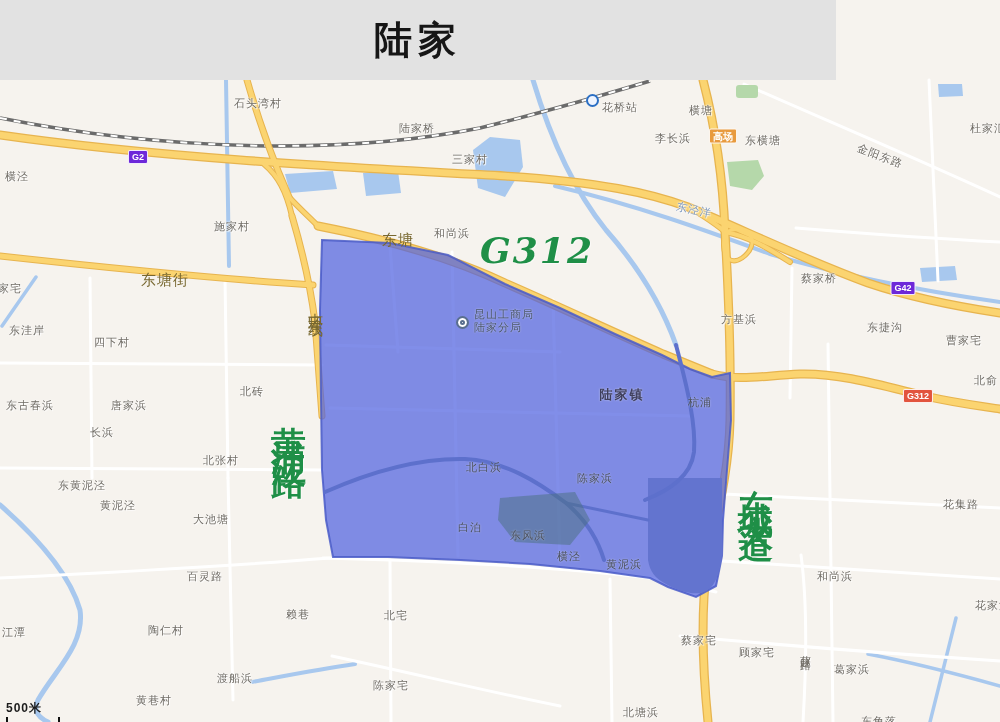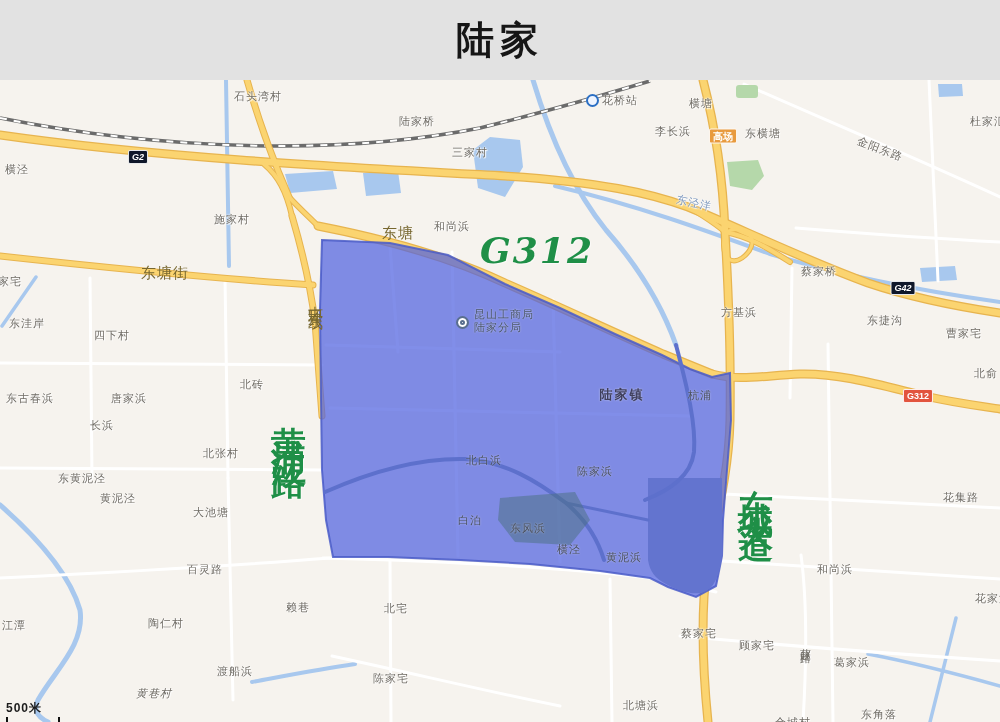--- a/index.html
+++ b/index.html
@@ -1,38 +1,38 @@
 <!DOCTYPE html>
 <html><head>
 <meta charset="utf-8">
 <style>
   html,body{margin:0;padding:0;background:#ccc;}
   .stage{position:relative;width:1000px;height:722px;overflow:hidden;margin:0 auto;
          font-family:"Liberation Sans","DejaVu Sans",sans-serif;background:#f6f3ee;}
-  .header{position:absolute;left:0;top:0;width:1000px;height:80px;background:#e2e2e2;z-index:6;
+  .header{position:absolute;left:0;top:0;width:836px;height:80px;background:#e2e2e2;z-index:6;
           display:flex;align-items:center;justify-content:center;}
   .title{font-size:38px;font-weight:600;color:#161616;letter-spacing:6px;}
   svg.base{position:absolute;left:0;top:0;z-index:1;}
-  #labels{position:absolute;left:0;top:0;width:1000px;height:549px;z-index:3;pointer-events:none;}
+  #labels{position:absolute;left:0;top:7px;width:1000px;height:549px;z-index:3;pointer-events:none;}
   .lbl{position:absolute;transform:translate(-50%,-50%);font-size:11px;color:#6f6b64;white-space:nowrap;
        letter-spacing:1px;text-shadow:0 0 2px #fff,0 0 2px #fff,1px 1px 1px #fff;}
   .lbl.w{color:#7b96bd;}
   .lbl.b{color:#494f5c;text-shadow:0 0 2px rgba(255,255,255,.55);}
   .lbl.y{color:#77672f;font-size:15px;text-shadow:none;}
   .lbl.v{writing-mode:vertical-lr;letter-spacing:3px;}
   .town{position:absolute;transform:translate(-50%,-50%);font-size:13px;font-weight:bold;color:#3f3f5c;
         letter-spacing:2px;text-shadow:0 0 2px rgba(255,255,255,.6);z-index:3;}
   .cal{position:absolute;transform:translate(-50%,-50%);z-index:3;color:#1f8f47;font-weight:bold;
        font-family:"DejaVu Serif","Liberation Serif",serif;text-shadow:1px 1px 0 rgba(255,255,255,.55);}
   .cal.vert{writing-mode:vertical-lr;letter-spacing:13px;font-size:35px;}
   .cal.horiz{font-size:40px;letter-spacing:11px;}
   .cal.gnum{font-size:36px;font-style:italic;letter-spacing:2px;}
   .badge{position:absolute;transform:translate(-50%,-50%);z-index:3;color:#fff;font-size:9px;font-weight:bold;
          padding:1px 3px;border-radius:2px;border:1px solid rgba(255,255,255,.9);line-height:10px;}
-  .badge.green{background:#0f172a;font-style:italic;}
+  .badge.green{background:#6d28d9;}
   .badge.red{background:#e2543e;}
   .badge.orange{background:#e89a3e;font-size:10px;line-height:11px;}
   .poi-group{position:absolute;left:456px;top:308px;z-index:3;display:flex;align-items:flex-start;}
   .poi-icon{width:9px;height:9px;border:2px solid #5a6f8f;border-radius:50%;background:#fff;margin:8px 5px 0 0;
             box-shadow:inset 0 0 0 2px #fff,inset 0 0 0 4px #5a6f8f;}
   .poi-text{font-size:11px;line-height:13px;color:#4a5668;letter-spacing:1px;
             text-shadow:0 0 2px rgba(255,255,255,.6);}
   .metro{position:absolute;left:586px;top:94px;width:9px;height:9px;border:2px solid #2b6fc4;border-radius:50%;
          background:#eef4ff;z-index:3;}
   .scale{position:absolute;left:6px;top:700px;z-index:4;color:#1c1c1c;font-size:12px;font-weight:bold;letter-spacing:1px;}
@@ -174,21 +174,21 @@
       <div class="lbl" style="left: 102px; top: 425px;">长浜</div>
       <div class="lbl" style="left: 221px; top: 453px;">北张村</div>
       <div class="lbl" style="left: 82px; top: 478px;">东黄泥泾</div>
       <div class="lbl" style="left: 118px; top: 498px;">黄泥泾</div>
       <div class="lbl" style="left: 211px; top: 512px;">大池塘</div>
       <div class="lbl" style="left: 205px; top: 569px;">百灵路</div>
       <div class="lbl" style="left: 14px; top: 625px;">江潭</div>
       <div class="lbl" style="left: 166px; top: 623px;">陶仁村</div>
       <div class="lbl" style="left: 298px; top: 607px;">赖巷</div>
       <div class="lbl" style="left: 235px; top: 671px;">渡船浜</div>
-      <div class="lbl" style="left: 154px; top: 693px; font-style: italic;">黄巷村</div>
+      <div class="lbl" style="left: 154px; top: 693px;">黄巷村</div>
       <div class="lbl" style="left: 396px; top: 608px;">北宅</div>
       <div class="lbl" style="left: 391px; top: 678px;">陈家宅</div>
       <div class="lbl" style="left: 641px; top: 705px;">北塘浜</div>
       <div class="lbl" style="left: 879px; top: 714px;">东角落</div>
       <div class="lbl" style="left: 793px; top: 722px;">合城村</div>
       <div class="lbl b" style="left: 470px; top: 520px;">白泊</div>
       <div class="lbl b" style="left: 528px; top: 528px;">东风浜</div>
       <div class="lbl b" style="left: 569px; top: 549px;">横泾</div>
       <div class="lbl b" style="left: 624px; top: 557px;">黄泥浜</div>
       <div class="lbl b" style="left: 595px; top: 471px;">陈家浜</div>

